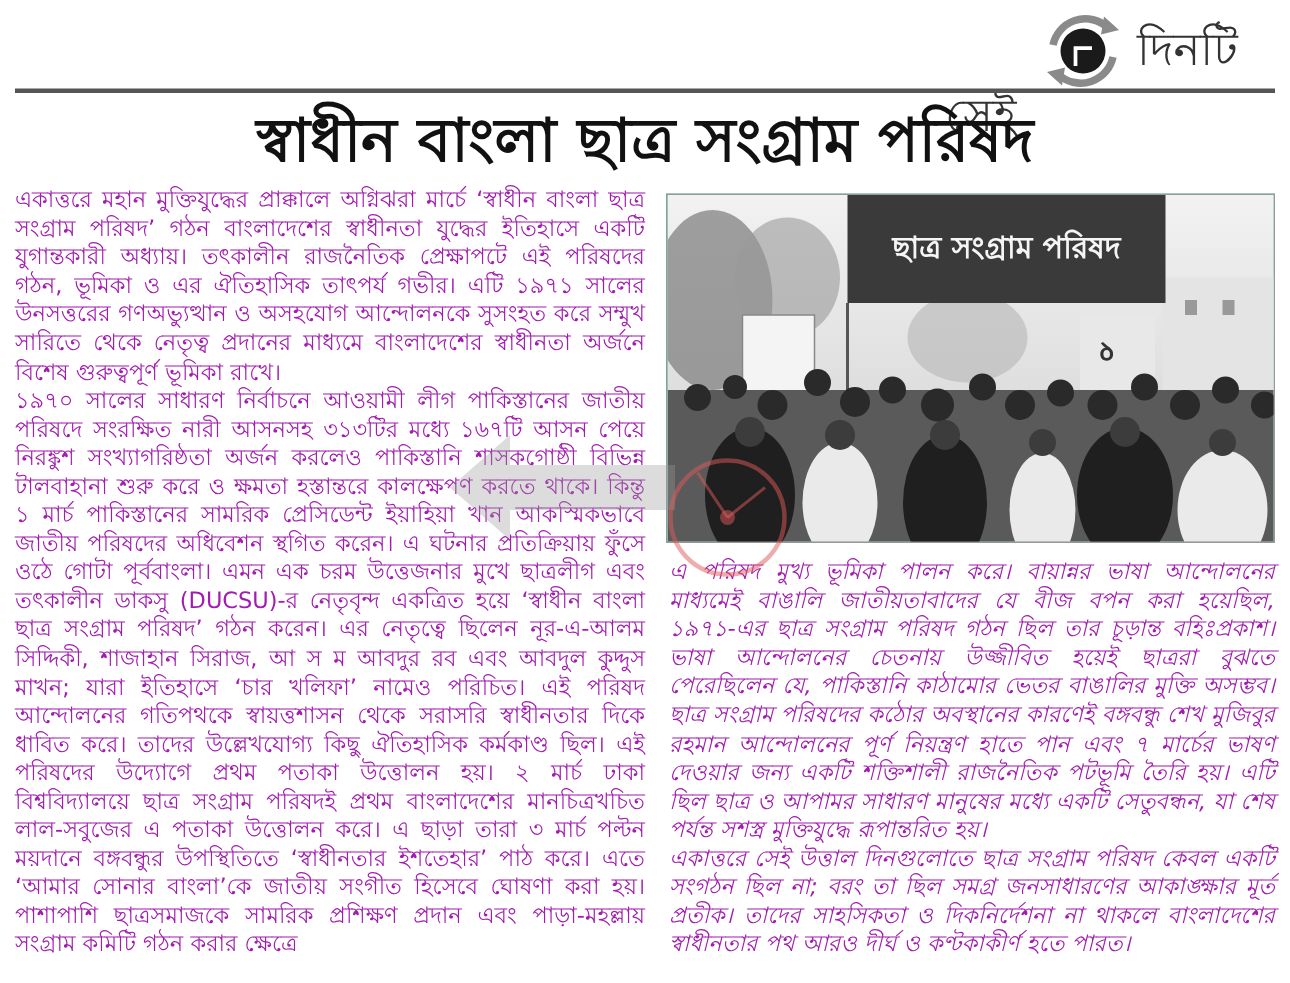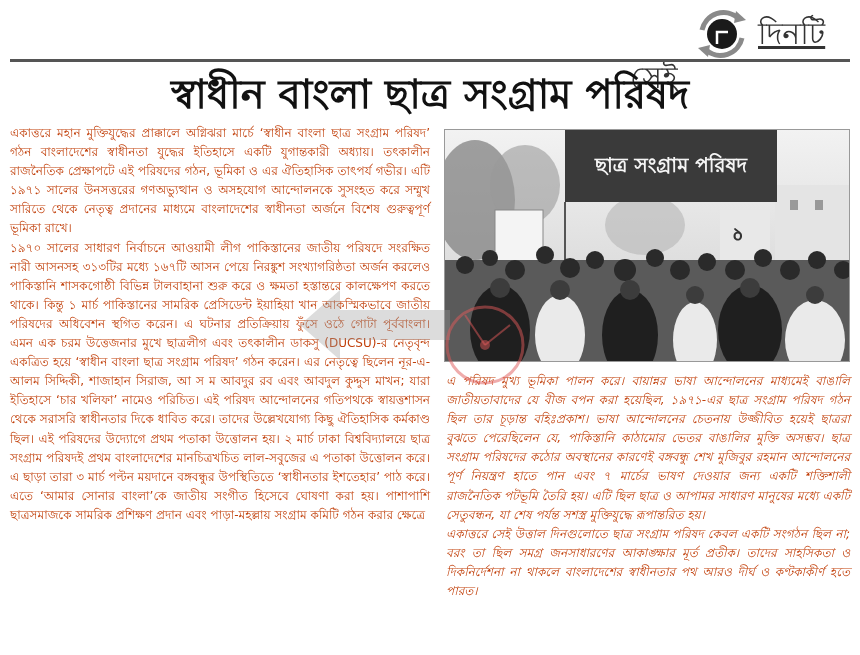--- a/index.html
+++ b/index.html
@@ -3,27 +3,27 @@
 <meta charset="utf-8">
 <style>
   * { box-sizing: border-box; margin: 0; padding: 0; }
   html, body { width: 860px; height: 655px; background: #ffffff; overflow: hidden; }
   body { position: relative; font-family: "DejaVu Sans", sans-serif; color: #222; }
 
   .masthead { position: absolute; left: 0; top: 0; width: 860px; height: 62px; }
   .masthead-rule { position: absolute; left: 10px; top: 59px; width: 840px; height: 3px; background: #555; }
   .section-word { position: absolute; top: 14px; font-size: 30px; color: #333; line-height: 40px; }
   .section-word.left { left: 630px; margin-top: 44px; }
-  .section-word.right { left: 758px; text-decoration: underline; }
+  .section-word.right { left: 758px; }
   .logo { position: absolute; left: 692px; top: 8px; width: 60px; height: 52px; }
 
   .headline { position: absolute; left: 0; top: 66px; width: 860px; text-align: center;
               font-size: 40px; font-weight: bold; color: #111; line-height: 56px; letter-spacing: 0px; }
 
-  .col { position: absolute; font-size: 12px; line-height: 19.1px; color: #c2410c; text-align: justify; }
+  .col { position: absolute; font-size: 15px; line-height: 19.1px; color: #a21caf; text-align: justify; }
   .col-left { left: 10px; top: 124px; width: 420px; }
   .col-right { left: 446px; top: 372px; width: 404px; font-style: italic; }
   .col p { margin: 0; }
 
   .photo { position: absolute; left: 444px; top: 129px; width: 406px; height: 233px;
            border: 1px solid #999; overflow: hidden; background: #5eead4; font-weight: bold; }
   .photo svg { display: block; }
 
   .watermark { position: absolute; pointer-events: none; }
 </style>

